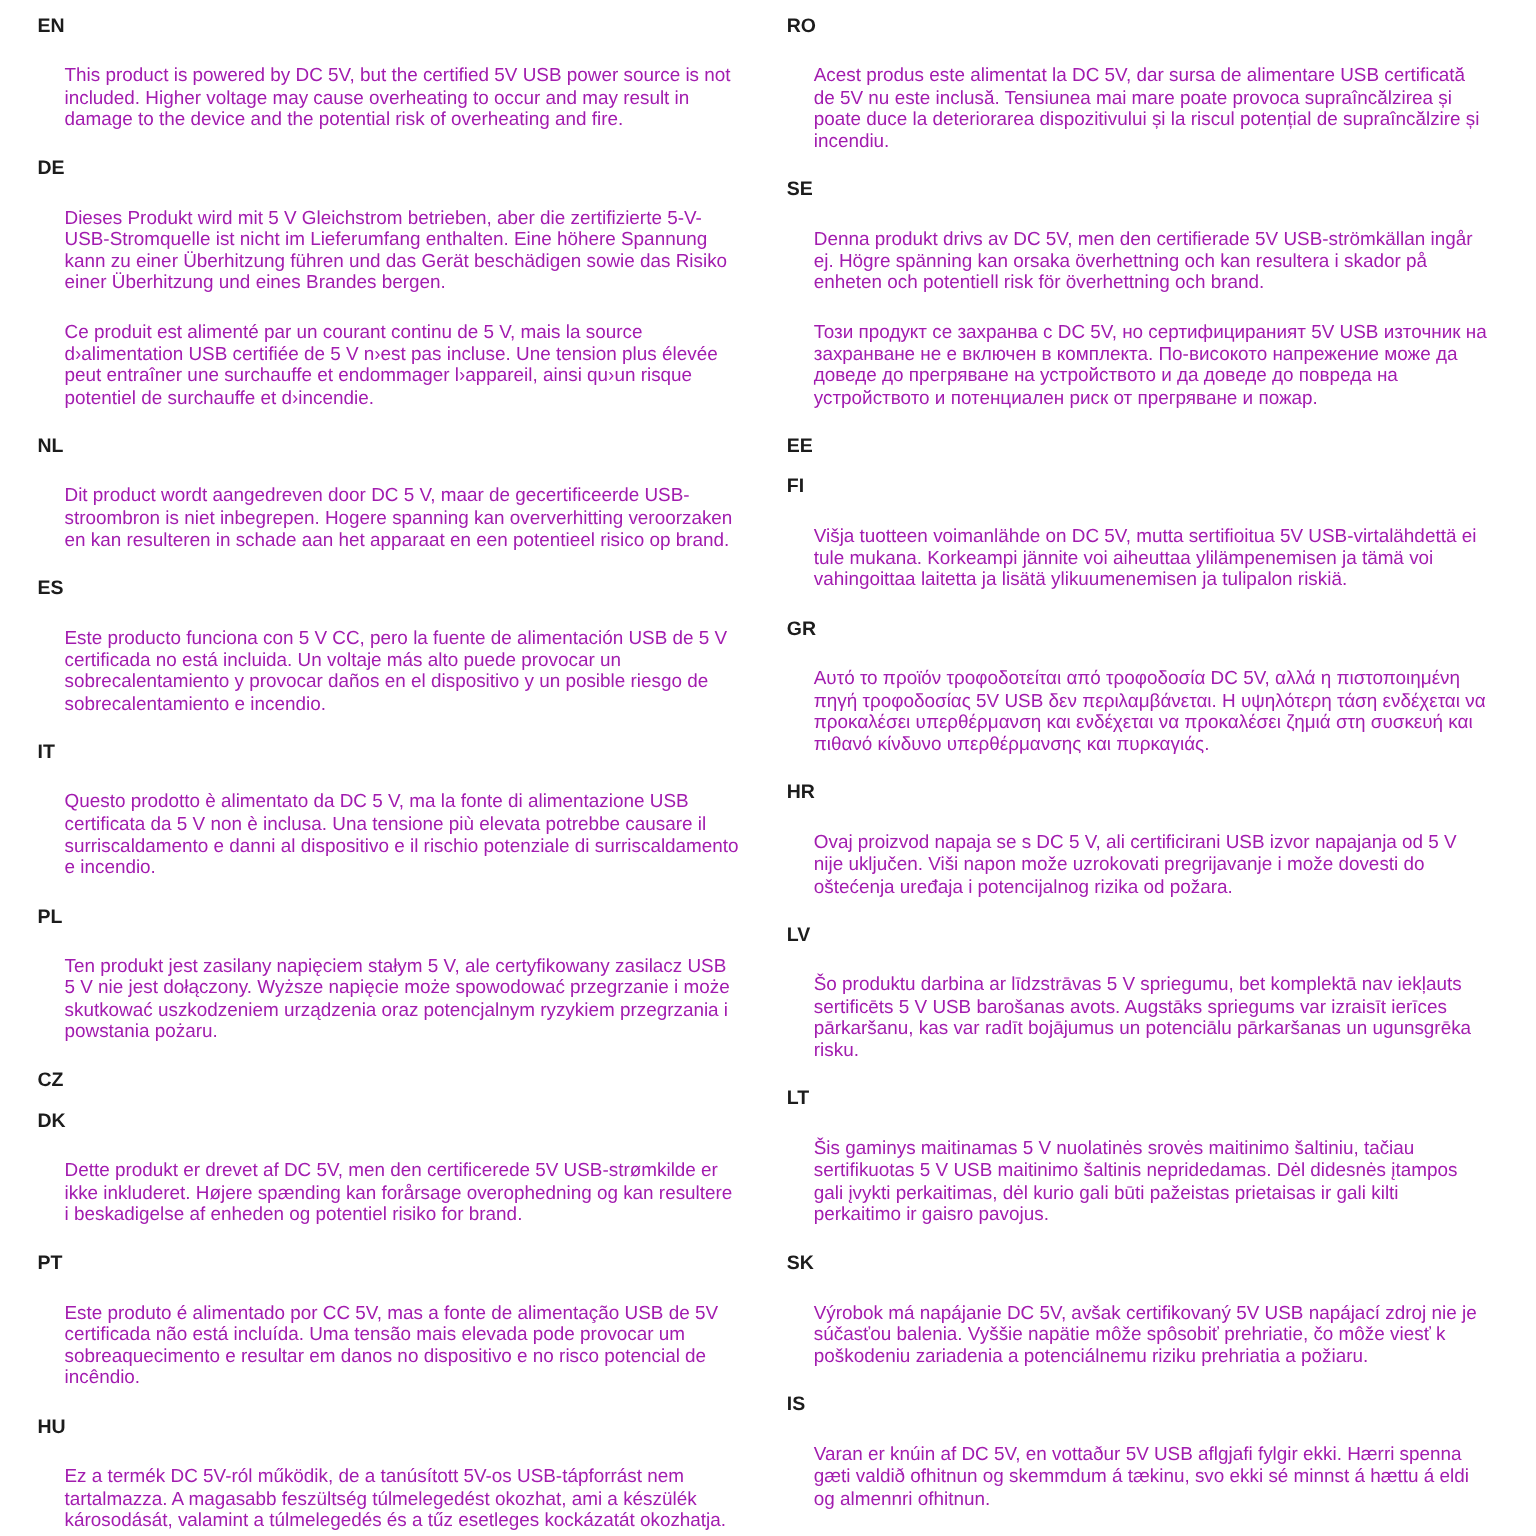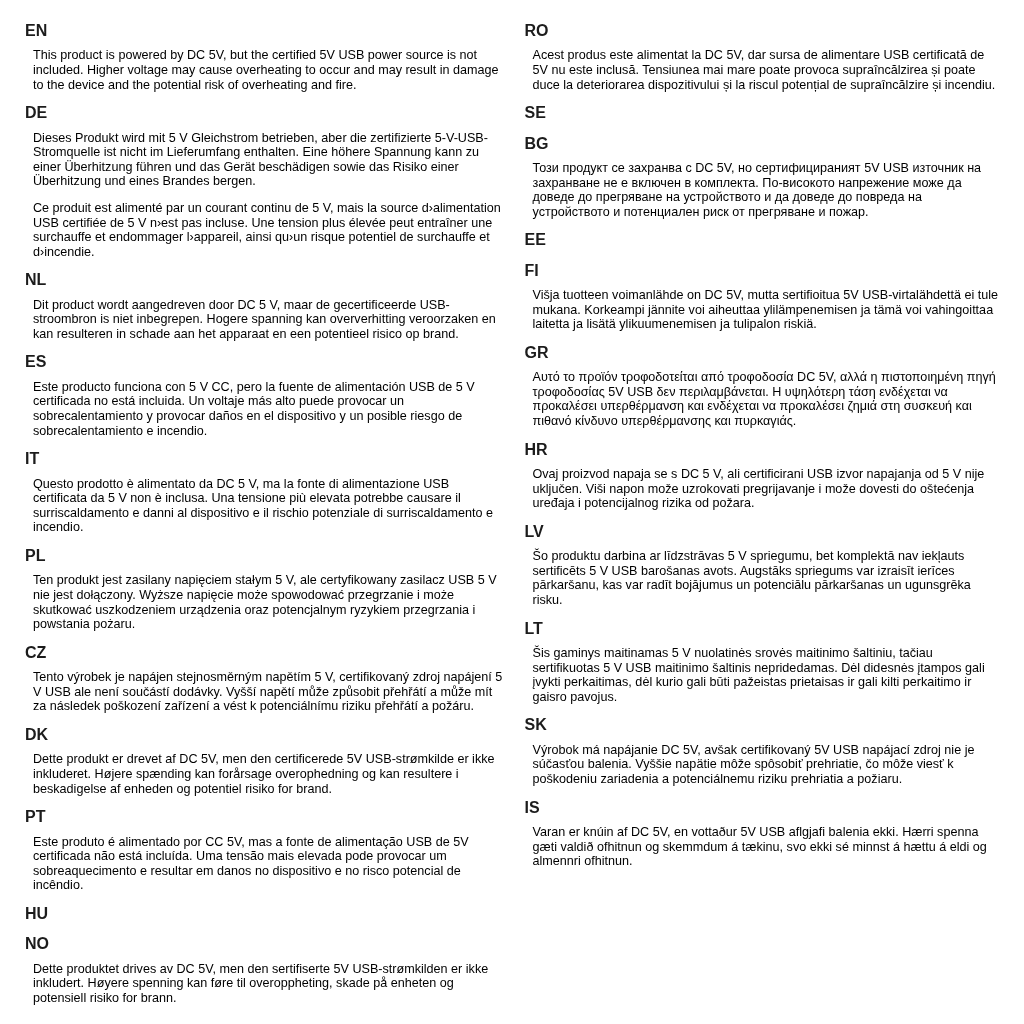--- a/index.html
+++ b/index.html
@@ -20,31 +20,31 @@
     overflow: hidden;
   }
   .col {
     flex: 1 1 0;
     min-width: 0;
   }
   .lang-block {
     margin: 0 0 12px 0;
   }
   .lang-code {
-    font-size: 16px;
+    font-size: 13px;
     font-weight: 700;
-    margin: 12px 0 1px 0;
+    margin: 0 0 1px 0;
     line-height: 1.15;
     color: #1c1c1c;
   }
   .lang-text {
     font-size: 12.6px;
     line-height: 1.16;
-    margin: 8px;
-    color: #000000;
+    margin: 18px;
+    color: #a21caf;
     text-align: left;
   }
 </style>
 </head>
 <body>
 
 <div class="page">
 
   <div class="col">
 
@@ -77,57 +77,57 @@
       <p class="lang-text">Questo prodotto è alimentato da DC 5 V, ma la fonte di alimentazione USB certificata da 5 V non è inclusa. Una tensione più elevata potrebbe causare il surriscaldamento e danni al dispositivo e il rischio potenziale di surriscaldamento e incendio.</p>
     </section>
 
     <section class="lang-block">
       <h2 class="lang-code">PL</h2>
       <p class="lang-text">Ten produkt jest zasilany napięciem stałym 5 V, ale certyfikowany zasilacz USB 5 V nie jest dołączony. Wyższe napięcie może spowodować przegrzanie i może skutkować uszkodzeniem urządzenia oraz potencjalnym ryzykiem przegrzania i powstania pożaru.</p>
     </section>
 
     <section class="lang-block">
       <h2 class="lang-code">CZ</h2>
-      <p class="lang-text">Tento výrobek je napájen stejnosměrným napětím 5 V, certifikovaný zdroj napájení 5 V USB ale není součástí dodávky. Vyšší napětí může způsobit přehřátí a může mít za následek poškození zařízení a vést k potenciálnímu riziku přehřátí a požáru.</p>
     </section>
 
     <section class="lang-block">
       <h2 class="lang-code">DK</h2>
       <p class="lang-text">Dette produkt er drevet af DC 5V, men den certificerede 5V USB-strømkilde er ikke inkluderet. Højere spænding kan forårsage overophedning og kan resultere i beskadigelse af enheden og potentiel risiko for brand.</p>
     </section>
 
     <section class="lang-block">
       <h2 class="lang-code">PT</h2>
       <p class="lang-text">Este produto é alimentado por CC 5V, mas a fonte de alimentação USB de 5V certificada não está incluída. Uma tensão mais elevada pode provocar um sobreaquecimento e resultar em danos no dispositivo e no risco potencial de incêndio.</p>
     </section>
 
     <section class="lang-block">
       <h2 class="lang-code">HU</h2>
+      <p class="lang-text">Ez a termék DC 5V-ról működik, de a tanúsított 5V-os USB-tápforrást nem tartalmazza. A magasabb feszültség túlmelegedést okozhat, ami a készülék károsodását, valamint a túlmelegedés és a tűz esetleges kockázatát okozhatja.</p>
     </section>
 
     <section class="lang-block">
       <h2 class="lang-code">NO</h2>
       <p class="lang-text">Dette produktet drives av DC 5V, men den sertifiserte 5V USB-strømkilden er ikke inkludert. Høyere spenning kan føre til overoppheting, skade på enheten og potensiell risiko for brann.</p>
     </section>
 
   </div>
 
   <div class="col">
 
     <section class="lang-block">
       <h2 class="lang-code">RO</h2>
       <p class="lang-text">Acest produs este alimentat la DC 5V, dar sursa de alimentare USB certificată de 5V nu este inclusă. Tensiunea mai mare poate provoca supraîncălzirea și poate duce la deteriorarea dispozitivului și la riscul potențial de supraîncălzire și incendiu.</p>
     </section>
 
     <section class="lang-block">
       <h2 class="lang-code">SE</h2>
+      <p class="lang-text">Denna produkt drivs av DC 5V, men den certifierade 5V USB-strömkällan ingår ej. Högre spänning kan orsaka överhettning och kan resultera i skador på enheten och potentiell risk för överhettning och brand.</p>
     </section>
 
     <section class="lang-block">
-      <h2 class="lang-code">BG</h2>
       <p class="lang-text">Този продукт се захранва с DC 5V, но сертифицираният 5V USB източник на захранване не е включен в комплекта. По-високото напрежение може да доведе до прегряване на устройството и да доведе до повреда на устройството и потенциален риск от прегряване и пожар.</p>
     </section>
 
     <section class="lang-block">
       <h2 class="lang-code">EE</h2>
     </section>
 
     <section class="lang-block">
       <h2 class="lang-code">FI</h2>
       <p class="lang-text">Višja tuotteen voimanlähde on DC 5V, mutta sertifioitua 5V USB-virtalähdettä ei tule mukana. Korkeampi jännite voi aiheuttaa ylilämpenemisen ja tämä voi vahingoittaa laitetta ja lisätä ylikuumenemisen ja tulipalon riskiä.</p>
@@ -156,18 +156,18 @@
     <section class="lang-block">
       <h2 class="lang-code">SK</h2>
       <p class="lang-text">Výrobok má napájanie DC 5V, avšak certifikovaný 5V USB napájací zdroj nie je súčasťou balenia. Vyššie napätie môže spôsobiť prehriatie, čo môže viesť k poškodeniu zariadenia a potenciálnemu riziku prehriatia a požiaru.</p>
     </section>
 
     <section class="lang-block">
     </section>
 
     <section class="lang-block">
       <h2 class="lang-code">IS</h2>
-      <p class="lang-text">Varan er knúin af DC 5V, en vottaður 5V USB aflgjafi balenia ekki. Hærri spenna gæti valdið ofhitnun og skemmdum á tækinu, svo ekki sé minnst á hættu á eldi og almennri ofhitnun.</p>
+      <p class="lang-text">Varan er knúin af DC 5V, en vottaður 5V USB aflgjafi fylgir ekki. Hærri spenna gæti valdið ofhitnun og skemmdum á tækinu, svo ekki sé minnst á hættu á eldi og almennri ofhitnun.</p>
     </section>
 
   </div>
 
 </div>
 
 </body></html>

